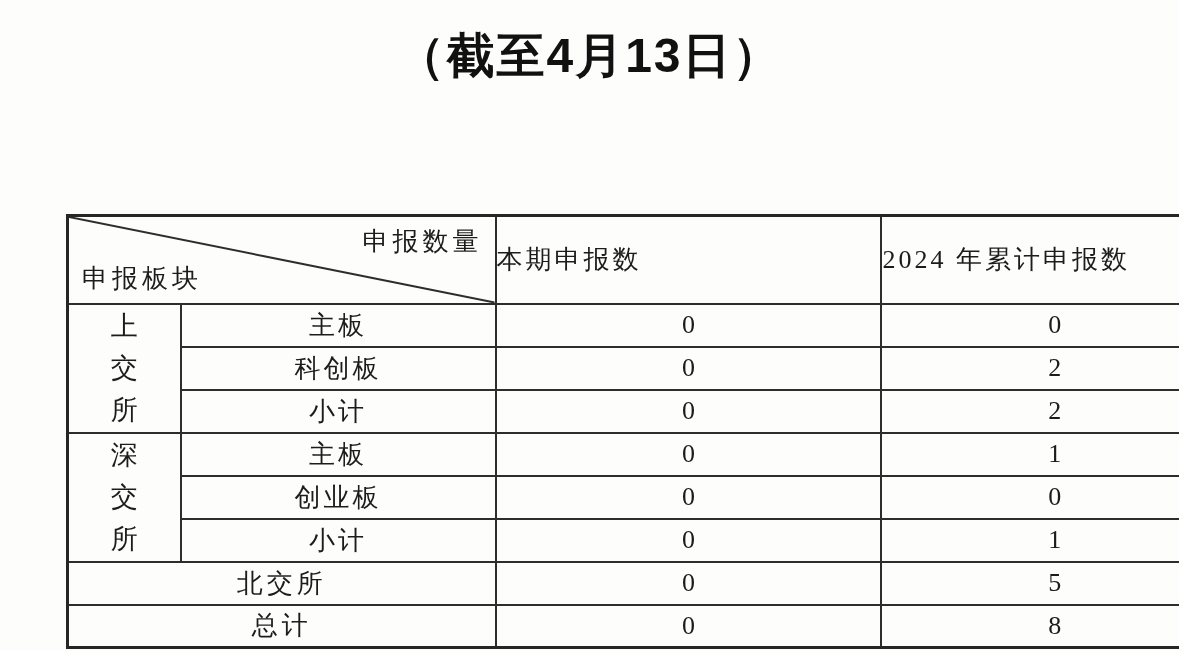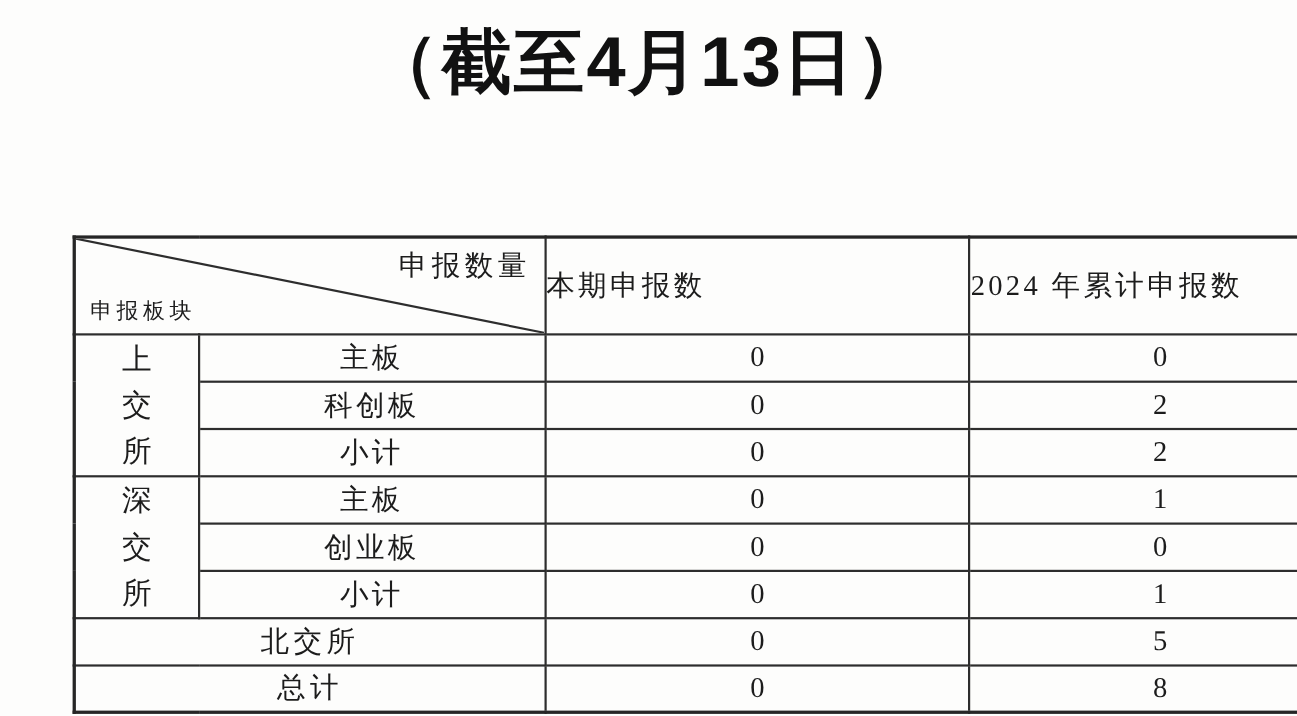--- a/index.html
+++ b/index.html
@@ -22,21 +22,21 @@
     font-size: 56px;
     line-height: 68px;
     letter-spacing: 4px;
     color: #111;
     white-space: nowrap;
   }
   .title-line2 {
     margin-top: 24px;
     font-family: "Liberation Sans", "DejaVu Sans", sans-serif;
     font-weight: 900;
-    font-size: 64px;
+    font-size: 48px;
     line-height: 64px;
     letter-spacing: 2px;
     color: #111;
     white-space: nowrap;
   }
   .table-wrap {
     position: absolute;
     left: 66px; top: 214px;
     width: 1164px; height: 431px;
   }
@@ -62,21 +62,21 @@
     position: absolute; inset: 0;
     width: 100%; height: 100%;
     display: block;
   }
   th.corner .corner-top {
     position: absolute; top: 7px; right: 12px;
     font-size: 26px; letter-spacing: 4px;
   }
   th.corner .corner-bottom {
     position: absolute; bottom: 7px; left: 13px;
-    font-size: 20px; letter-spacing: 4px;
+    font-size: 26px; letter-spacing: 4px;
   }
   th.col-head { text-align: left; letter-spacing: 3px; }
 
   td.group-cell { text-align: center; vertical-align: middle; }
   td.group-cell .vlabel {
     display: inline-block;
     width: 30px;
     word-break: break-all;
     line-height: 42px;
     font-size: 27px;

